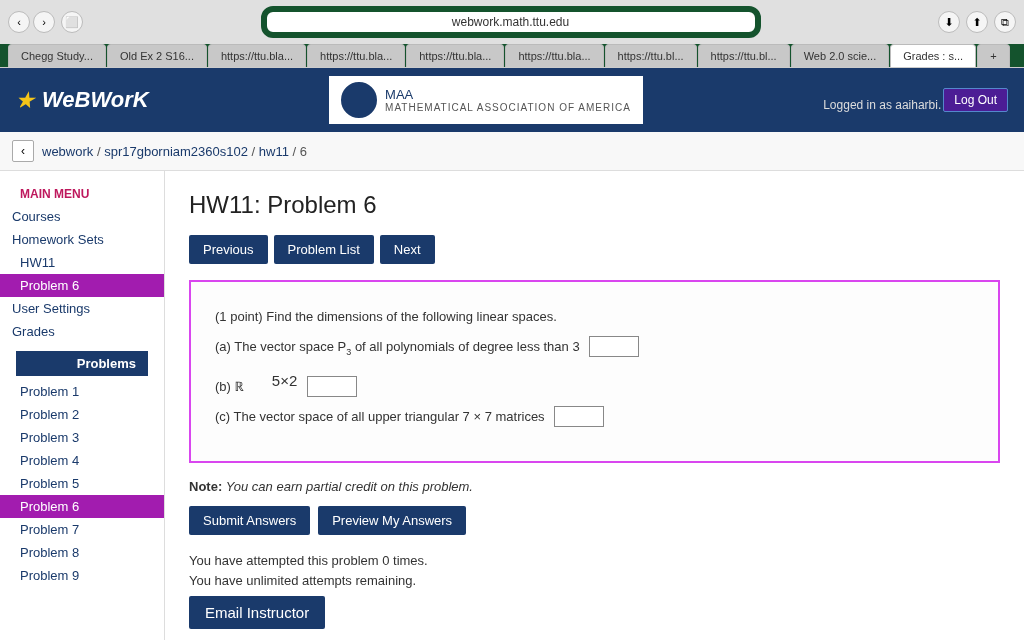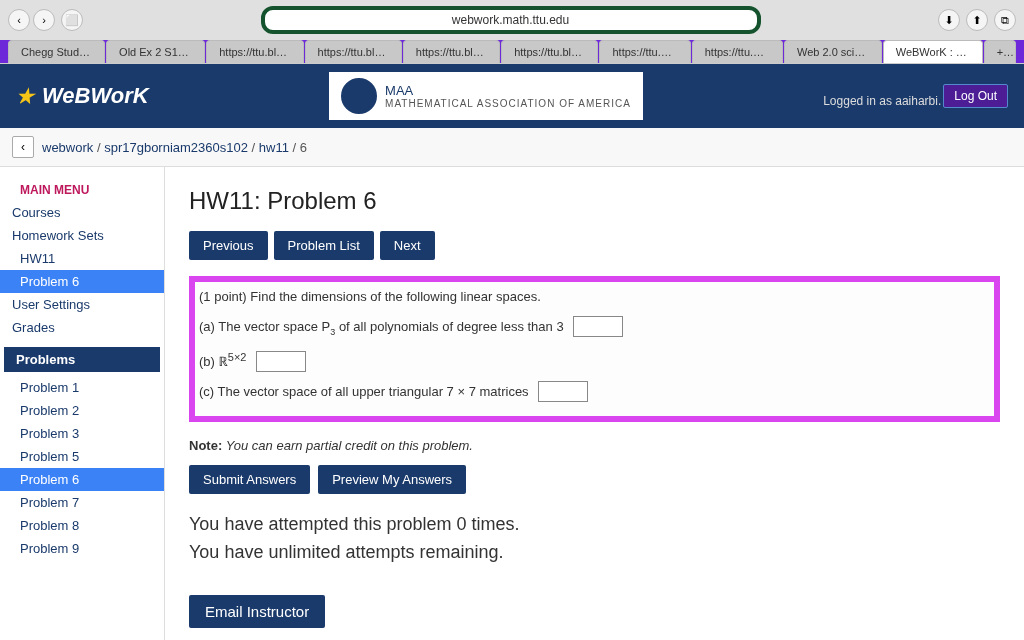--- a/index.html
+++ b/index.html
@@ -14,25 +14,25 @@
       display: flex; align-items: center; padding: 6px 8px; gap: 6px;
       background: #e0e0e0;
     }
     .browser-btn {
       width: 22px; height: 22px; border-radius: 50%; border: 1px solid #bbb;
       background: #f5f5f5; cursor: pointer; font-size: 11px; display: flex; align-items: center; justify-content: center;
     }
     .browser-nav-btns { display: flex; gap: 3px; }
     .browser-url-bar {
       flex: 1; max-width: 500px; margin: 0 auto; text-align: center;
-      background: #fff; border: 4px solid #14532d; border-radius: 12px;
+      background: #fff; border: 6px solid #14532d; border-radius: 12px;
       padding: 3px 30px; font-size: 12px; color: #333; position: relative;
     }
     .browser-tabs {
-      display: flex; background: #6d28d9; padding: 0 8px; gap: 1px; overflow: hidden;
+      display: flex; background: #14532d; padding: 0 8px; gap: 1px; overflow: hidden;
     }
     .browser-tab {
       padding: 5px 12px; font-size: 11px; background: #c8c8c8; border-radius: 4px 4px 0 0;
       border: 1px solid #bbb; border-bottom: none; white-space: nowrap; max-width: 110px;
       overflow: hidden; text-overflow: ellipsis; cursor: pointer;
     }
     .browser-tab.active { background: #fff; }
 
     
     .app-header {
@@ -87,66 +87,66 @@
     }
     .sidebar-section-title {
       font-weight: bold; font-size: 12px; color: #be185d; padding: 6px 20px 4px;
     }
     .sidebar-link {
       display: block; padding: 4px 12px; color: #1a3a6b; text-decoration: none; font-size: 13px;
       cursor: pointer;
     }
     .sidebar-link.indented { padding-left: 20px; }
     .sidebar-link.active-item {
-      background: #3b82f6; color: #fff; border-radius: 0;
+      background: #a21caf; color: #fff; border-radius: 0;
     }
     .sidebar-problems-header {
-      background: #1a3a6b; color: #fff; text-align: left;
-      padding: 5px 12px; font-size: 13px; font-weight: bold; margin: 8px 4px 4px;
+      background: #1a3a6b; color: #fff; text-align: right;
+      padding: 5px 12px; font-size: 13px; font-weight: bold; margin: 8px 16px 4px;
     }
 
     
     .content { flex: 1; padding: 20px 24px; }
     .page-title { font-size: 24px; font-weight: normal; color: #222; margin-bottom: 16px; }
 
     .action-buttons { display: flex; gap: 6px; margin-bottom: 16px; }
     .btn-blue {
       background: #1a3a6b; color: #fff; border: none; padding: 7px 14px;
       font-size: 13px; cursor: pointer; border-radius: 2px;
     }
 
     .problem-box {
-      border: 6px solid #d946ef; padding: 4px; background: #fdfdfd;
+      border: 2px solid #d946ef; padding: 24px; background: #fdfdfd;
       margin-bottom: 16px; line-height: 1.7;
     }
     .problem-box p { margin-bottom: 8px; }
     .answer-input {
       border: 1px solid #888; padding: 2px 6px; font-size: 13px; width: 70px; margin-left: 6px;
     }
     .answer-input-sm { width: 50px; }
 
     .note-line { margin-bottom: 12px; font-size: 13px; }
     .note-label { font-weight: bold; }
     .note-italic { font-style: italic; }
 
     .submit-buttons { display: flex; gap: 8px; margin-bottom: 16px; }
 
-    .attempts-info { margin-bottom: 28px; font-size: 18px; color: #333; line-height: 1.6; }
+    .attempts-info { margin-bottom: 4px; font-size: 13px; color: #333; line-height: 1.6; }
 
     .email-btn {
       background: #1a3a6b; color: #fff; border: none; padding: 8px 16px;
       font-size: 15px; cursor: pointer; border-radius: 2px;
     }
 
     
     .page-footer {
       text-align: center; padding: 16px; font-size: 11px; color: #666; border-top: 1px solid #eee; margin-top: 20px;
     }
 
-    sup { font-size: 11px; }
+    sup { font-size: 15px; margin-left: 28px; }
     sub { font-size: 9px; }
   </style>
 </head>
 <body>
 
 <div class="browser-chrome">
   <div class="browser-toolbar">
     <div class="browser-nav-btns">
       <button class="browser-btn">‹</button>
       <button class="browser-btn">›</button>
@@ -162,21 +162,21 @@
   <div class="browser-tabs">
     <div class="browser-tab">Chegg Study...</div>
     <div class="browser-tab">Old Ex 2 S16...</div>
     <div class="browser-tab">https://ttu.bla...</div>
     <div class="browser-tab">https://ttu.bla...</div>
     <div class="browser-tab">https://ttu.bla...</div>
     <div class="browser-tab">https://ttu.bla...</div>
     <div class="browser-tab">https://ttu.bl...</div>
     <div class="browser-tab">https://ttu.bl...</div>
     <div class="browser-tab">Web 2.0 scie...</div>
-    <div class="browser-tab active">WeBWorK : s...</div>
+    <div class="browser-tab active">Grades : s...</div>
     <div class="browser-tab">+</div>
   </div>
 </div>
 
 <div class="app-header">
   <div class="webwork-logo">
     <span class="logo-star">★</span>
     <span>WeBWorK</span>
   </div>
   <div class="maa-section">
@@ -216,20 +216,21 @@
     <a class="sidebar-link indented">HW11</a>
     <a class="sidebar-link indented active-item">Problem 6</a>
     <a class="sidebar-link">User Settings</a>
     <a class="sidebar-link">Grades</a>
 
     <div class="sidebar-problems-header">Problems</div>
 
     <a class="sidebar-link indented">Problem 1</a>
     <a class="sidebar-link indented">Problem 2</a>
     <a class="sidebar-link indented">Problem 3</a>
+    <a class="sidebar-link indented">Problem 4</a>
     <a class="sidebar-link indented">Problem 5</a>
     <a class="sidebar-link indented active-item">Problem 6</a>
     <a class="sidebar-link indented">Problem 7</a>
     <a class="sidebar-link indented">Problem 8</a>
     <a class="sidebar-link indented">Problem 9</a>
   </div>
 
   <div class="content">
     <h1 class="page-title">HW11: Problem 6</h1>
 

